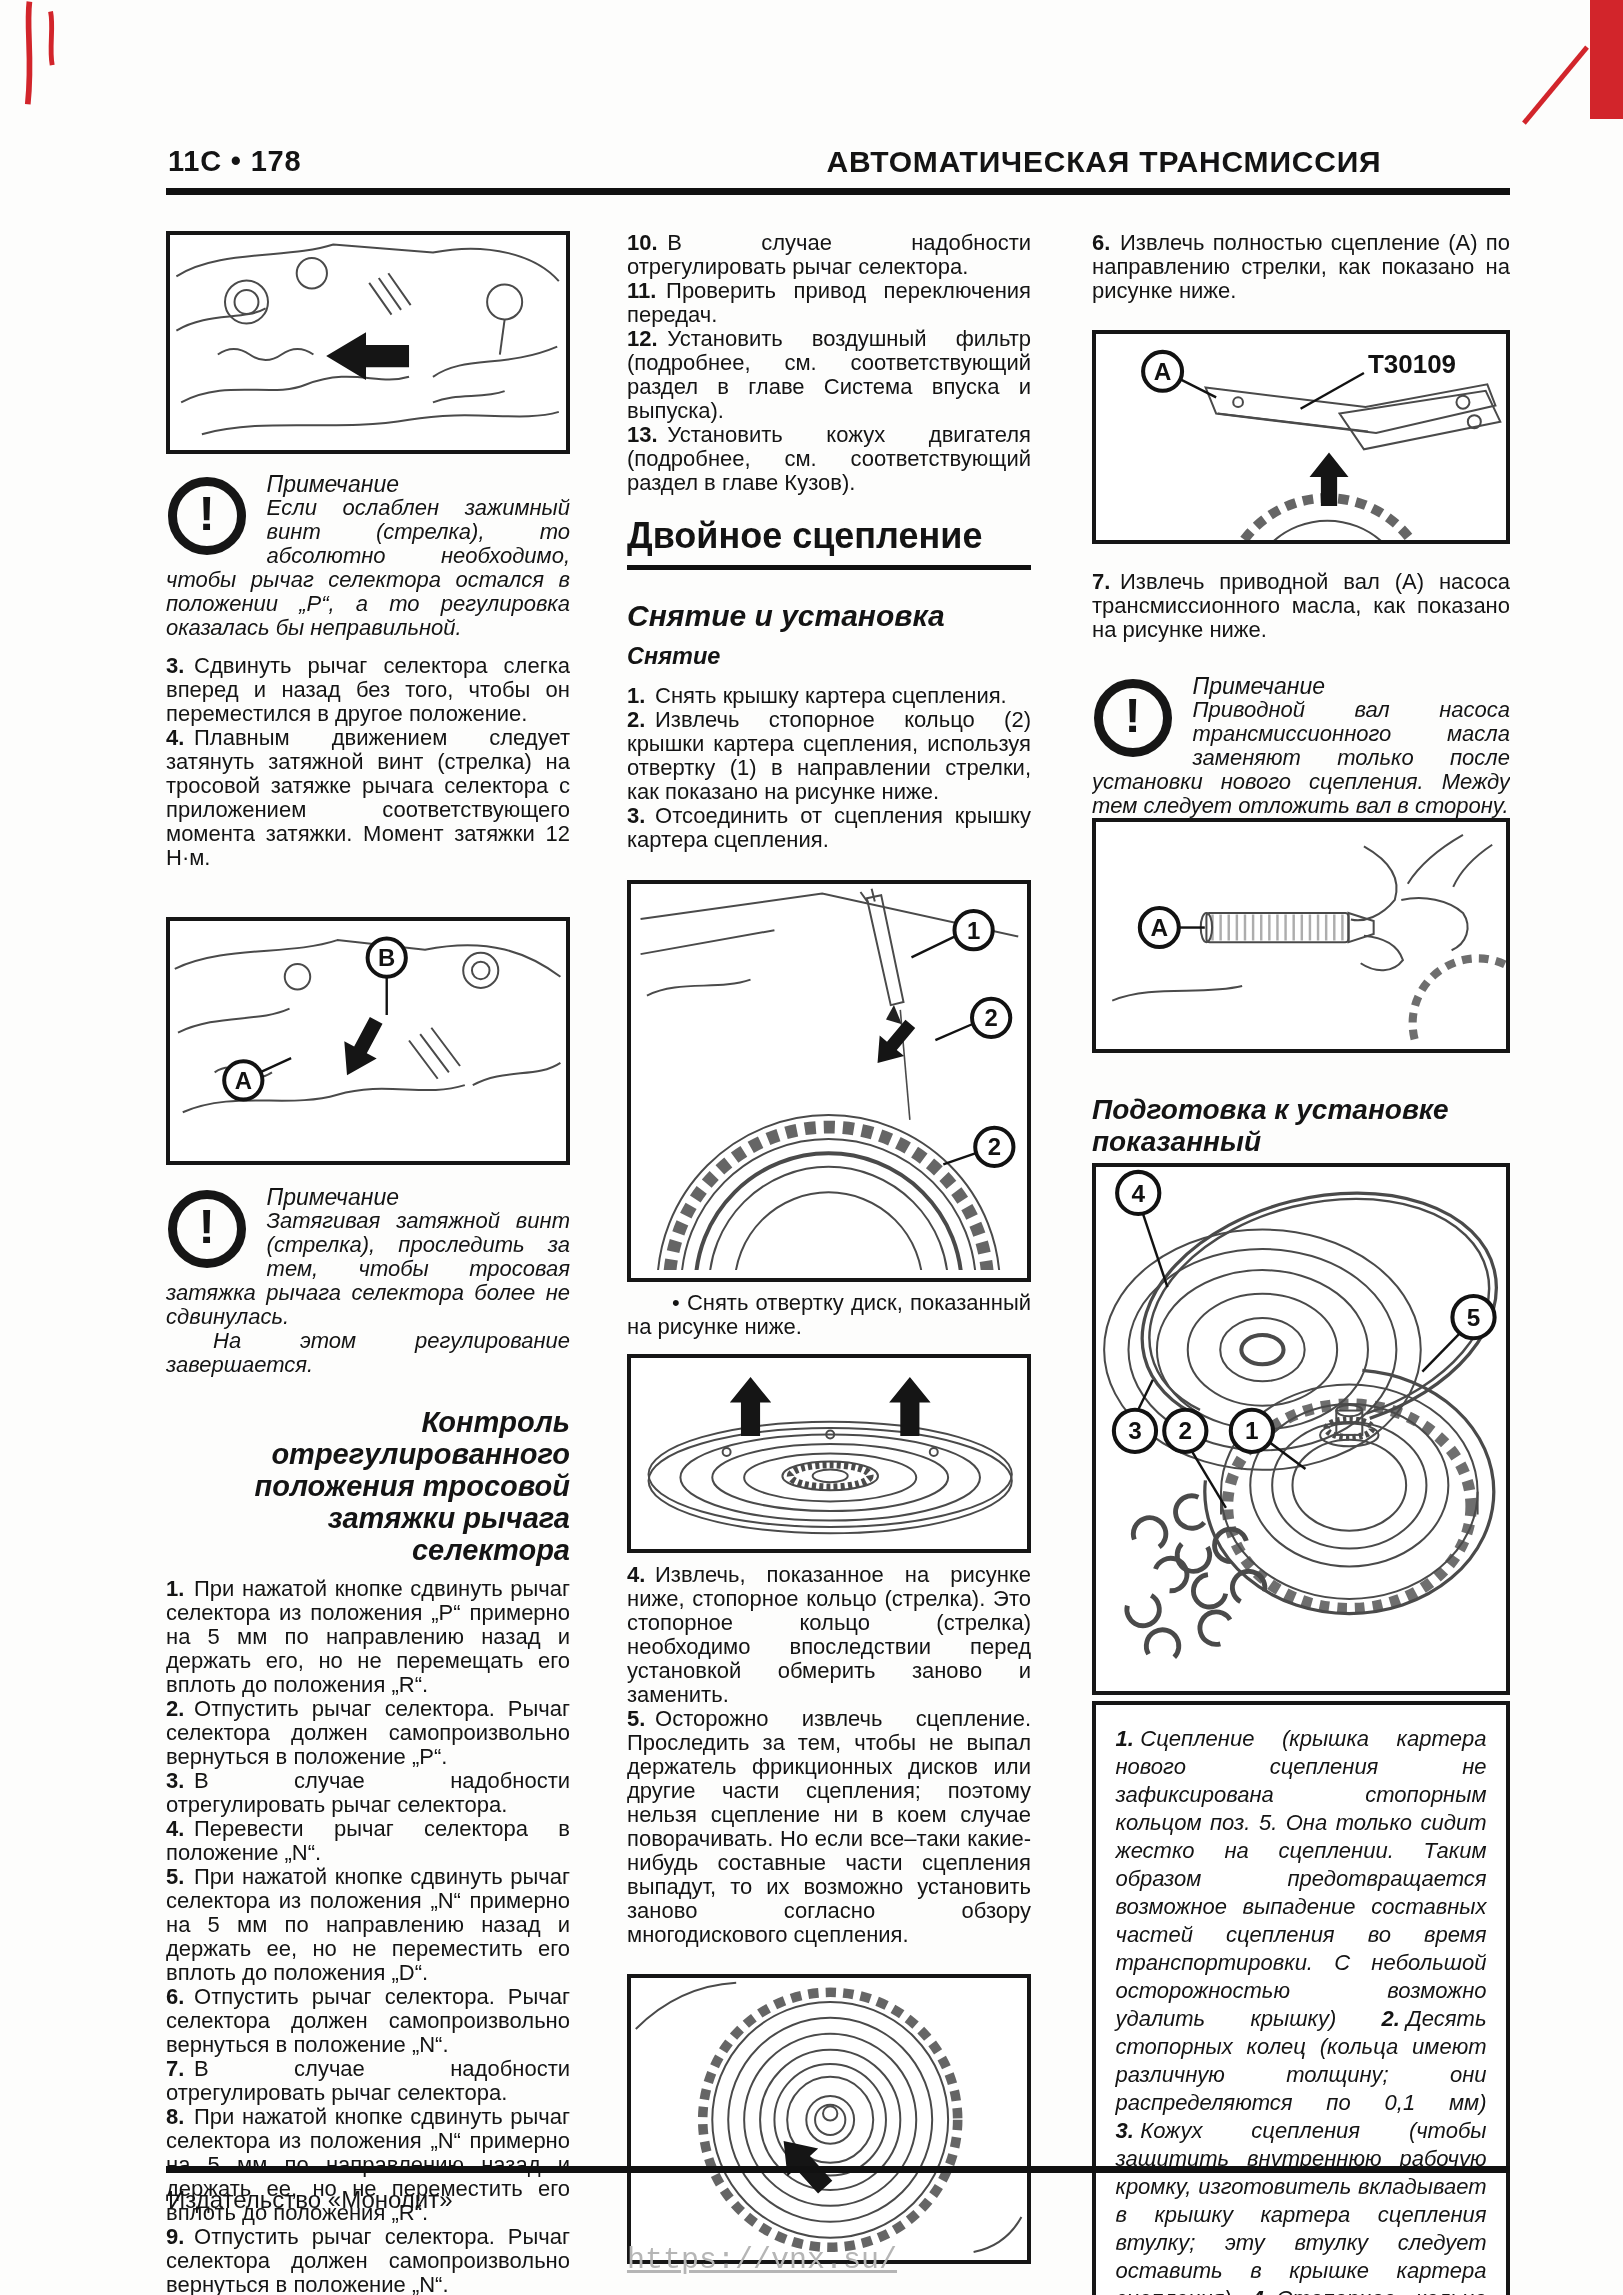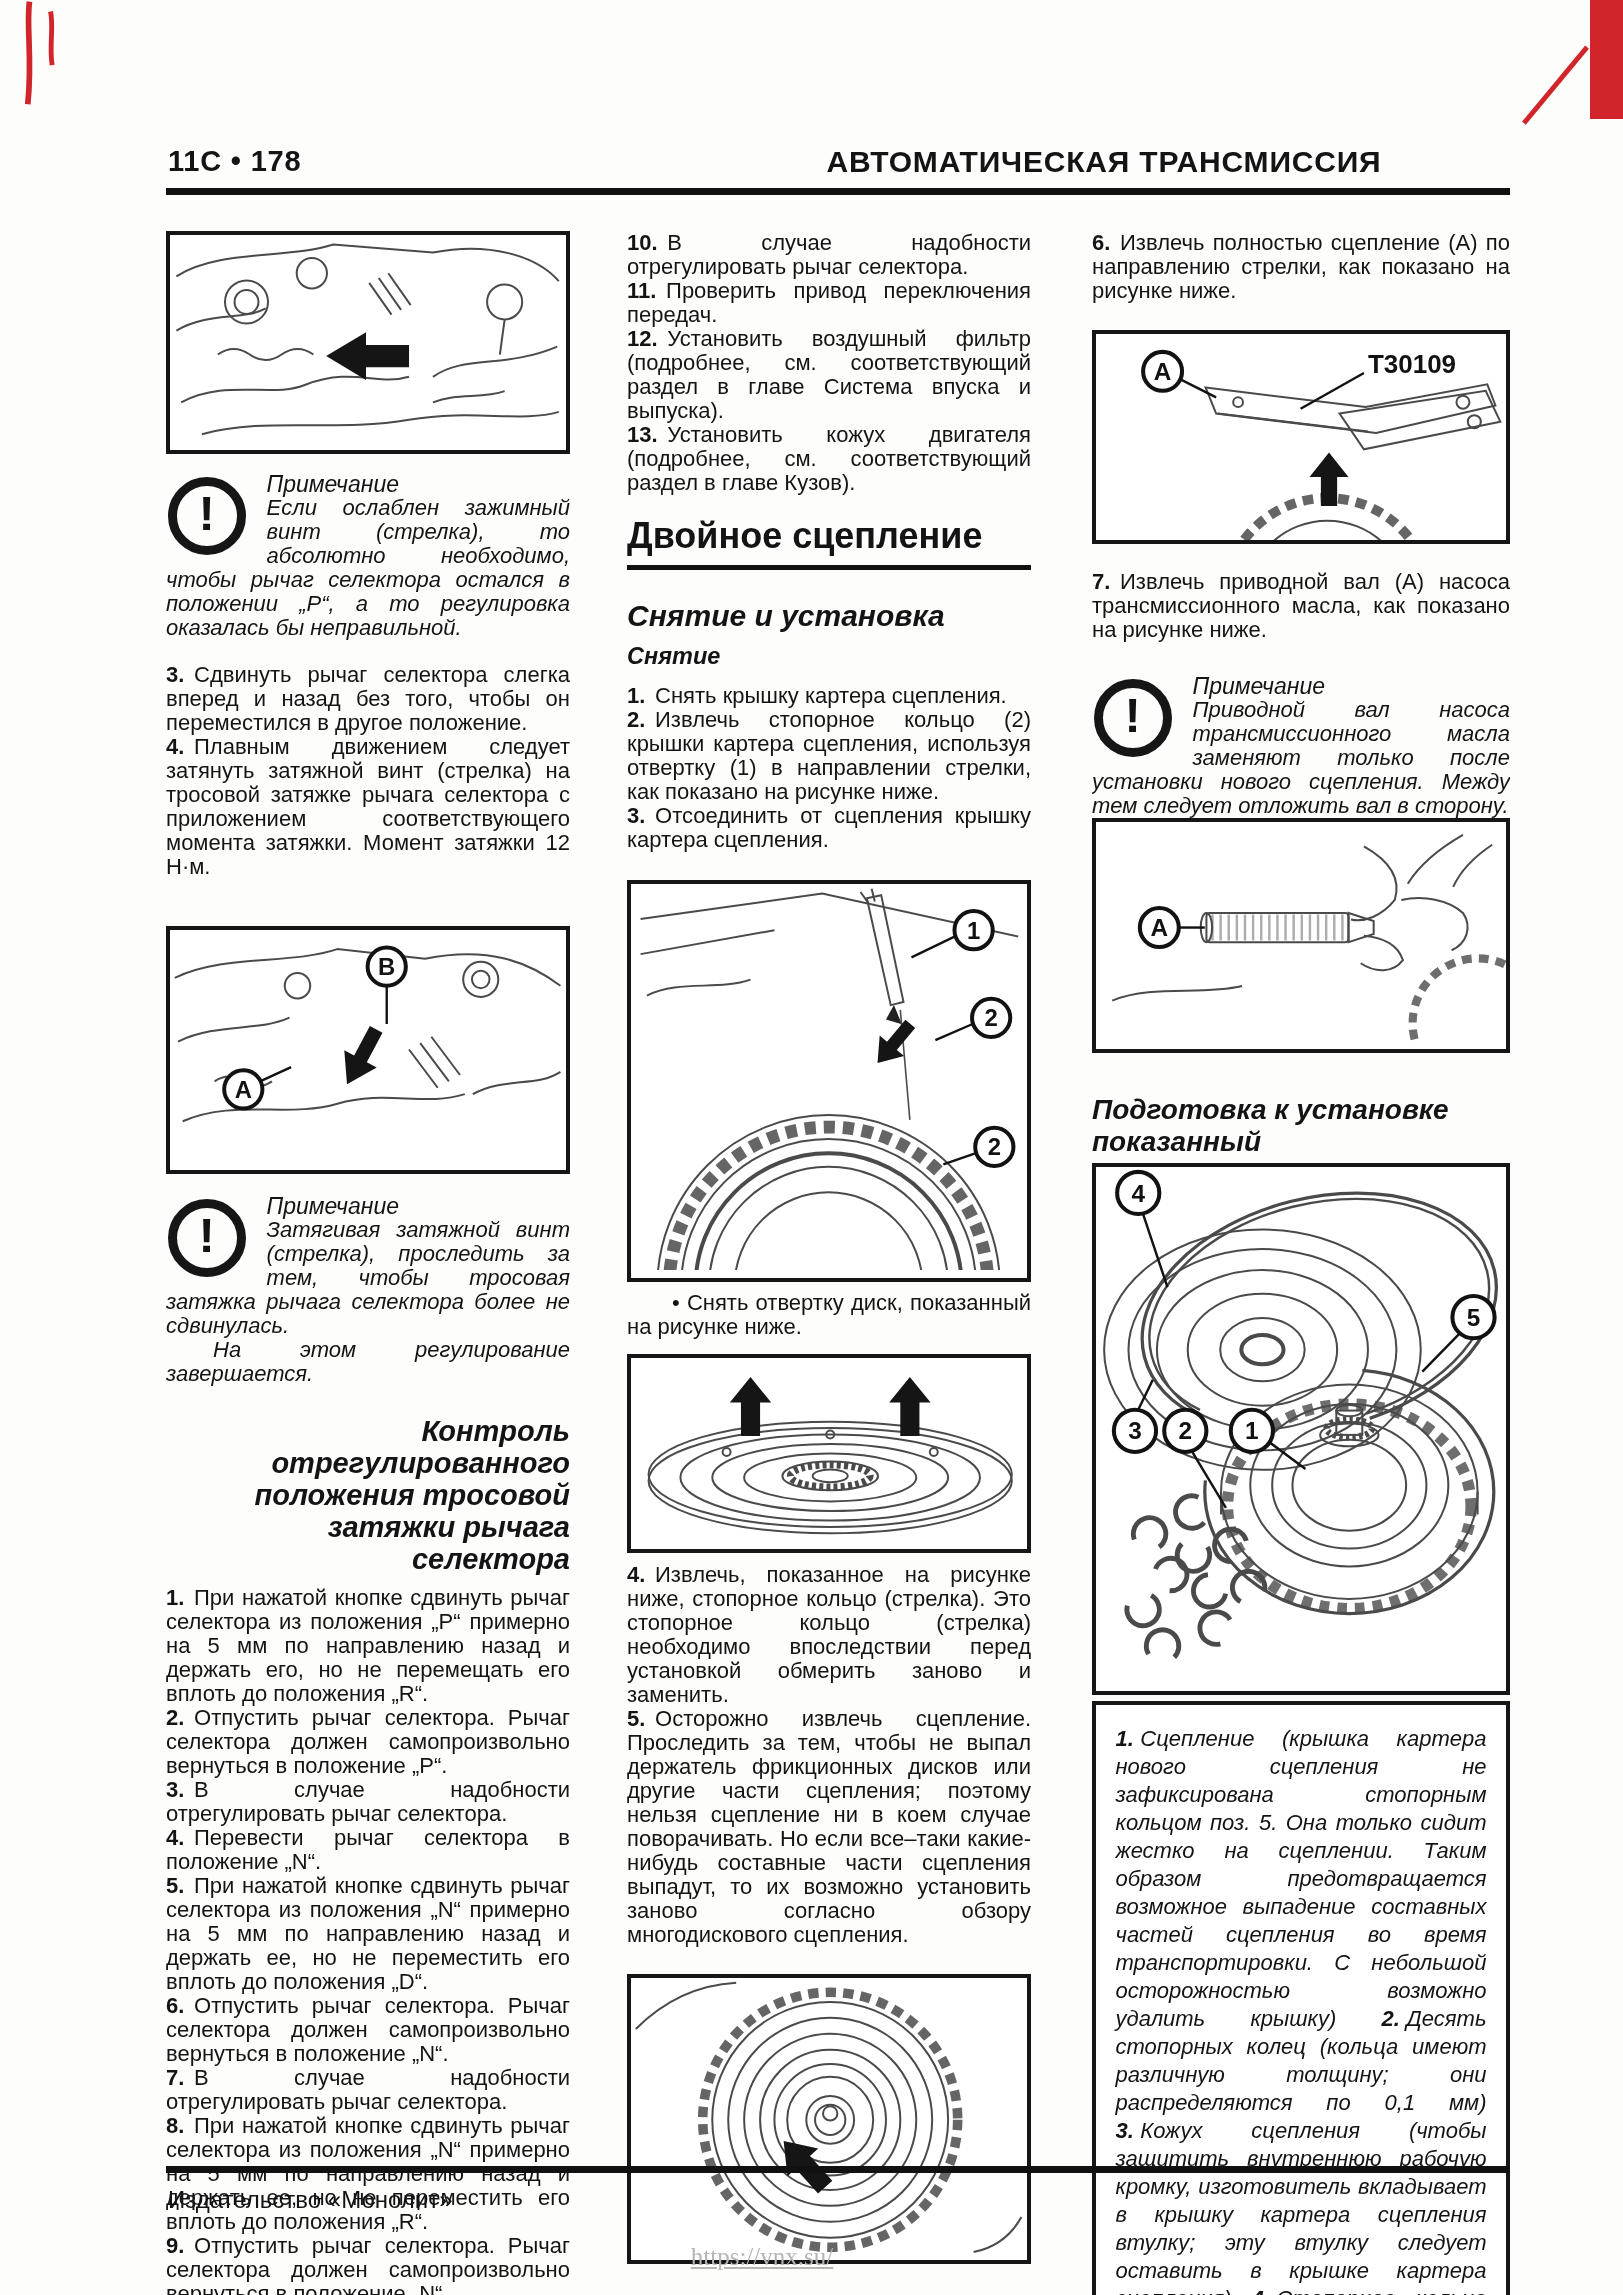--- a/index.html
+++ b/index.html
@@ -6,21 +6,21 @@
   .page{position:relative;width:1624px;height:2295px;background:#fdfdfc;overflow:hidden;
         font-family:"Liberation Sans","DejaVu Sans",sans-serif;color:#141414;}
   
   .hdr-left{position:absolute;left:168px;top:145px;font-size:29px;font-weight:bold;letter-spacing:0.8px;}
   .hdr-right{position:absolute;right:114px;top:145px;width:812px;text-align:center;
              font-size:30px;font-weight:bold;letter-spacing:0.8px;}
   .hdr-rule{position:absolute;left:166px;top:188px;width:1344px;height:7.3px;background:#111;}
   .ftr-rule{position:absolute;left:166px;top:2166px;width:1344px;height:7.3px;background:#111;}
   .publisher{position:absolute;left:168px;top:2186px;font-size:24px;}
   .watermark{position:absolute;left:0;top:2243px;width:1524px;text-align:center;
-             font-family:Liberation Serif, serif;font-size:25px;color:#b5b5b5;}
+             font-family:Liberation Mono, monospace;font-size:30px;color:#b5b5b5;}
   .watermark a{color:#b5b5b5;text-decoration:underline;}
   
   .red-bar{position:absolute;right:0;top:0;width:34px;height:119px;background:#d2252b;}
   .red-marks-left{position:absolute;left:18px;top:0;}
   .red-diag{position:absolute;right:32px;top:39px;}
   
   .col{position:absolute;top:231px;font-size:22px;line-height:24px;text-align:justify;}
   #c1{left:166px;width:404px;}
   #c2{left:627px;width:404px;}
   #c3{left:1092px;width:418px;}
@@ -95,21 +95,21 @@
     </div>
 
     <div class="note" style="margin-top:18px;">
       <div class="note-icon">
           <span>!</span>
         </div>
       <div class="note-title">Примечание</div>
       <div class="note-body">Если ослаблен зажимный винт (стрелка), то абсолютно необходимо, чтобы рычаг селектора остался в положении „Р“, а то регулировка оказалась бы неправильной.</div>
     </div>
 
-    <div style="margin-top:23px;">
+    <div style="margin-top:14px;">
         <p class="li"><b class="n">3.</b><span>Сдвинуть рычаг селектора слегка вперед и назад без того, чтобы он переместился в другое положение.</span></p>
         <p class="li"><b class="n">4.</b><span>Плавным движением следует затянуть затяжной винт (стрелка) на тросовой затяжке рычага селектора с приложением соответствующего момента затяжки. Момент затяжки 12 Н·м.</span></p>
       </div>
 
     <div class="fig" style="height:240px;margin-top:47px;">
       <svg viewBox="0 0 497 285" style="font-size:27px">
         <g stroke="#4a4a4a" fill="none" stroke-width="2.5">
           <path d="M6,60 C70,30 150,44 210,24 L320,36 C400,20 450,40 490,70"></path>
           <path d="M10,140 C60,116 110,128 150,110"></path>
           <path d="M16,240 C80,212 150,236 210,218 C270,200 320,222 370,206"></path>

